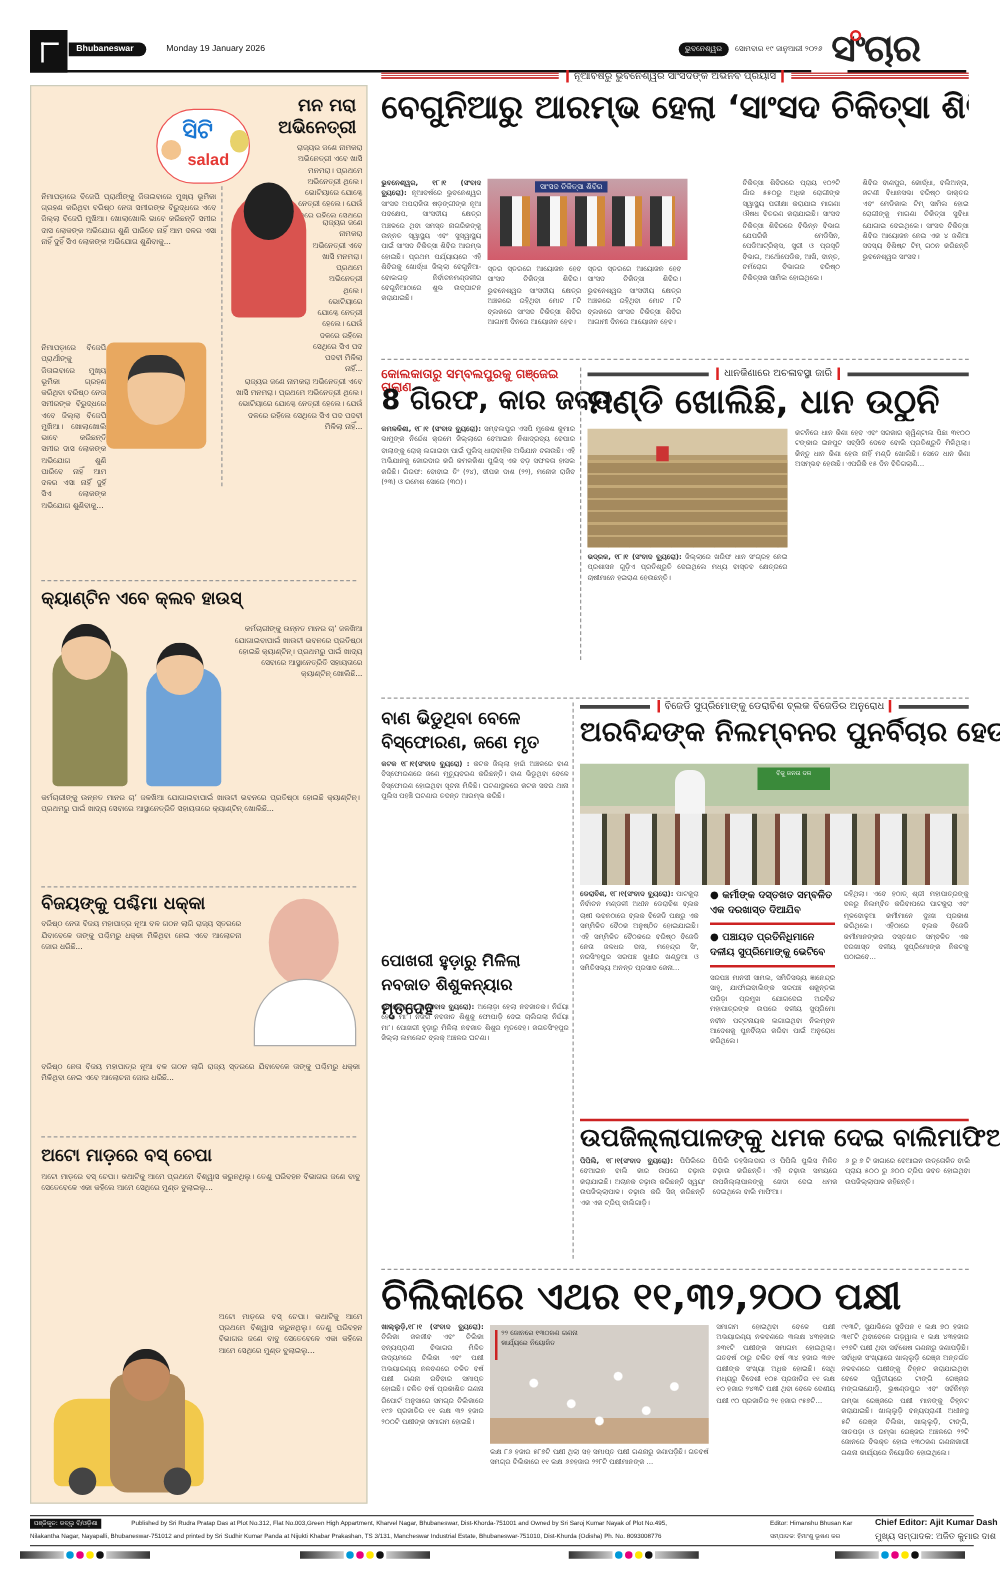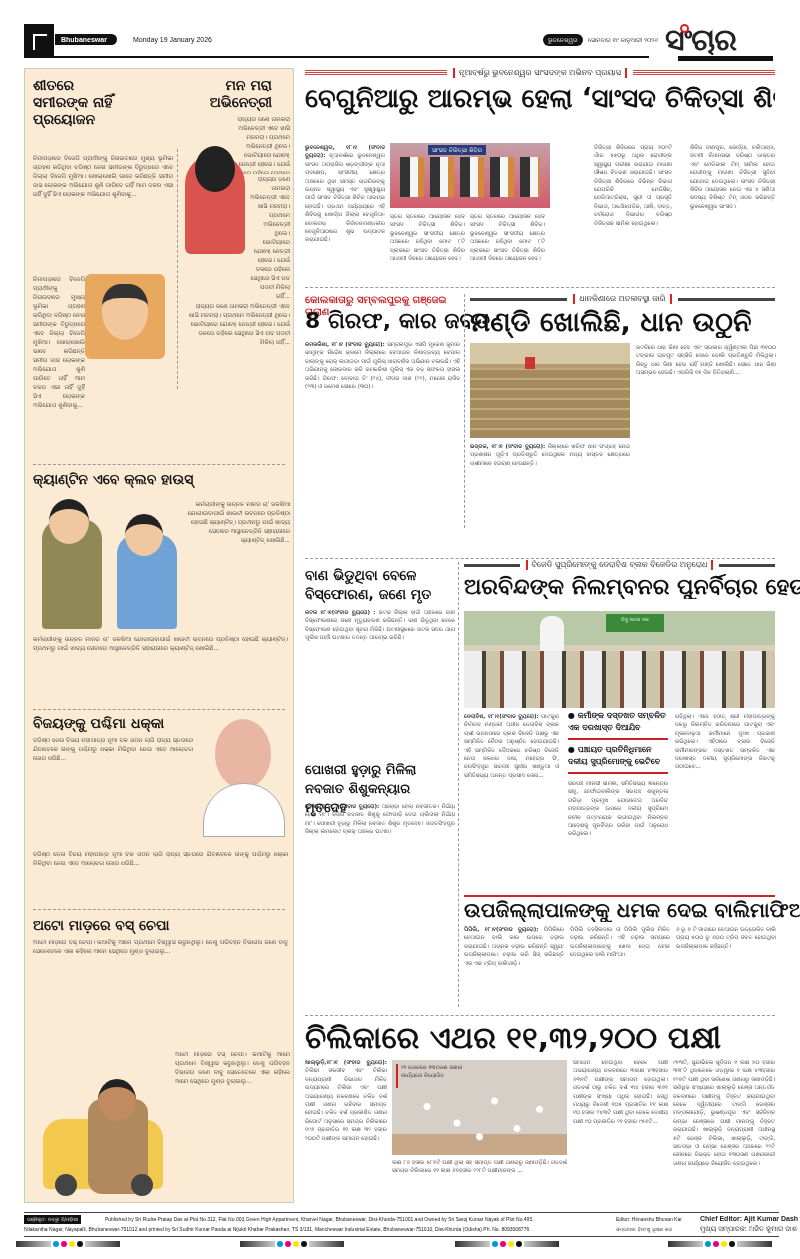--- a/index.html
+++ b/index.html
@@ -47,30 +47,35 @@
 <div class="abs date-en">Monday 19 January 2026</div>
 <div class="abs topline"></div>
 <div class="abs city-or">ଭୁବନେଶ୍ୱର</div>
 <div class="abs date-or">ସୋମବାର ୧୯ ଜାନୁଆରୀ ୨୦୨୬</div>
 <div class="abs logo">ସଂଚାର</div>
 <div class="abs logo-dot"></div>
 <div class="abs logo-sub"></div>
 
 <div class="abs lpanel">
 
-
-  <div class="abs lp-h" style="left:8px;top:8px;width:90px">ଶୀତରେ ସମୀରଙ୍କ ନାହିଁ ପ୍ରୟୋଜନ</div>
+  <div class="abs" style="left:100px;top:18px;width:75px;height:60px;background:#fff;border-radius:40px;border:1px solid #e55">
+    <div class="abs" style="left:20px;top:6px;font-size:18px;font-weight:bold;color:#1976d2">ସିଟି</div>
+    <div class="abs" style="left:24px;top:32px;font-size:13px;font-weight:bold;color:#e53935;font-family:'Liberation Sans',sans-serif">salad</div>
+    <div class="abs" style="left:3px;top:24px;width:16px;height:16px;border-radius:50%;background:#f3c48e"></div>
+    <div class="abs" style="left:58px;top:16px;width:15px;height:18px;border-radius:50%;background:#e8d26a"></div>
+  </div>
+
   <div class="abs txt" style="left:8px;top:84px;width:140px;height:118px">ନିମାପଡ଼ାରେ ବିଜେପି ପ୍ରାର୍ଥୀଙ୍କୁ ଜିତାଇବାରେ ମୁଖ୍ୟ ଭୂମିକା ଗ୍ରହଣ କରିଥିବା ବରିଷ୍ଠ ନେତା ସମୀରଙ୍କ ବିରୁଦ୍ଧରେ ଏବେ ଜିଲ୍ଲା ବିଜେପି ମୁଖିଆ। ଖୋଲାଖୋଲି ଭାବେ କରିଛନ୍ତି ସମୀର ଦାସ ଲୋକଙ୍କ ଅଭିଯୋଗ ଶୁଣି ପାରିବେ ନାହିଁ ଆମ ଦଳର ଏସା ନାହିଁ ଦୁହିଁ ସିଏ ଲୋକଙ୍କ ଅଭିଯୋଗ ଶୁଣିବାକୁ...</div>
   <div class="abs illus" style="left:60px;top:205px;width:80px;height:85px;background:#e8a860">
     <div style="margin:10px auto;width:46px;height:56px;background:#f1c79b;border-radius:40% 40% 50% 50%;border-top:14px solid #333"></div>
   </div>
   <div class="abs txt" style="left:8px;top:205px;width:52px;height:195px">ନିମାପଡ଼ାରେ ବିଜେପି ପ୍ରାର୍ଥୀଙ୍କୁ ଜିତାଇବାରେ ମୁଖ୍ୟ ଭୂମିକା ଗ୍ରହଣ କରିଥିବା ବରିଷ୍ଠ ନେତା ସମୀରଙ୍କ ବିରୁଦ୍ଧରେ ଏବେ ଜିଲ୍ଲା ବିଜେପି ମୁଖିଆ। ଖୋଲାଖୋଲି ଭାବେ କରିଛନ୍ତି ସମୀର ଦାସ ଲୋକଙ୍କ ଅଭିଯୋଗ ଶୁଣି ପାରିବେ ନାହିଁ ଆମ ଦଳର ଏସା ନାହିଁ ଦୁହିଁ ସିଏ ଲୋକଙ୍କ ଅଭିଯୋଗ ଶୁଣିବାକୁ...</div>
   <div class="abs" style="left:152px;top:80px;height:240px;border-left:1px dashed #999"></div>
 
-  <div class="abs lp-h" style="left:171px;top:8px;width:76px;text-align:right">ମନ ମରା ଅଭିନେତ୍ରୀ</div>
+  <div class="abs lp-h" style="left:184px;top:8px;width:76px;text-align:right">ମନ ମରା ଅଭିନେତ୍ରୀ</div>
   <div class="abs txt" style="left:205px;top:45px;width:60px;height:60px;text-align:right">ରାଜ୍ୟର ଜଣେ ନାମକରା ଅଭିନେତ୍ରୀ ଏବେ ଖାସି ମନମରା। ପ୍ରଥମେ ଅଭିନେତ୍ରୀ ଥିଲେ। ଭୋଟିୟାରେ ଯୋଗ୍ଦେ ନେତ୍ରୀ ହେଲେ। ଯେଉଁ ଦଳରେ ରହିଲେ ସେଥିରେ ସିଏ ପଦ ପଦବୀ ମିଳିଲା ନାହିଁ...</div>
   <div class="abs illus" style="left:160px;top:85px;width:60px;height:100px;background:#d9534f;border-radius:30px 30px 6px 6px">
     <div style="margin:-8px auto 0;width:40px;height:46px;background:#222;border-radius:50%"></div>
   </div>
   <div class="abs txt" style="left:225px;top:105px;width:40px;height:125px;text-align:right">ରାଜ୍ୟର ଜଣେ ନାମକରା ଅଭିନେତ୍ରୀ ଏବେ ଖାସି ମନମରା। ପ୍ରଥମେ ଅଭିନେତ୍ରୀ ଥିଲେ। ଭୋଟିୟାରେ ଯୋଗ୍ଦେ ନେତ୍ରୀ ହେଲେ। ଯେଉଁ ଦଳରେ ରହିଲେ ସେଥିରେ ସିଏ ପଦ ପଦବୀ ମିଳିଲା ନାହିଁ...</div>
   <div class="abs txt" style="left:160px;top:232px;width:105px;height:160px;text-align:right">ରାଜ୍ୟର ଜଣେ ନାମକରା ଅଭିନେତ୍ରୀ ଏବେ ଖାସି ମନମରା। ପ୍ରଥମେ ଅଭିନେତ୍ରୀ ଥିଲେ। ଭୋଟିୟାରେ ଯୋଗ୍ଦେ ନେତ୍ରୀ ହେଲେ। ଯେଉଁ ଦଳରେ ରହିଲେ ସେଥିରେ ସିଏ ପଦ ପଦବୀ ମିଳିଲା ନାହିଁ...</div>
   <div class="abs dash" style="left:8px;top:395px;width:252px"></div>
 
   <div class="abs lp-h" style="left:8px;top:402px;width:200px">କ୍ୟାଣ୍ଟିନ ଏବେ କ୍ଲବ ହାଉସ୍</div>
   <div class="abs illus" style="left:12px;top:430px;width:145px;height:135px">
@@ -97,21 +102,21 @@
   <div class="abs illus" style="left:8px;top:980px;width:140px;height:150px">
     <div class="abs" style="left:10px;top:70px;width:120px;height:70px;background:#f2c94c;border-radius:20px 20px 6px 6px"></div>
     <div class="abs" style="left:55px;top:50px;width:60px;height:95px;background:#b08a5c;border-radius:14px"></div>
     <div class="abs" style="left:65px;top:30px;width:38px;height:42px;background:#c28a60;border-radius:50%;border-top:8px solid #222"></div>
     <div class="abs" style="left:22px;top:125px;width:22px;height:22px;border-radius:50%;background:#444"></div>
     <div class="abs" style="left:98px;top:125px;width:22px;height:22px;border-radius:50%;background:#444"></div>
   </div>
   <div class="abs txt" style="left:150px;top:980px;width:115px;height:150px">ଅଟୋ ମାଡ଼ରେ ବସ୍ ଚେପା। କଥାଟିକୁ ଆମେ ପ୍ରଥମେ ବିଶ୍ୱାସ କରୁନଥିଲୁ। ତେଣୁ ପରିବହନ ବିଭାଗର ଜଣେ ବାବୁ ସେତେବେଳେ ଏକା କହିଲେ ଆମେ ସେଥିରେ ମୁଣ୍ଡ ବୁଲାଇଲୁ...</div>
 </div>
 
-<div class="abs" style="left:305px;top:68px;width:470px">
+<div class="abs" style="left:305px;top:56px;width:470px">
   <div class="kicker">
     <div class="bar"></div>
     <span class="lbl">ନୂଆବର୍ଷରୁ ଭୁବନେଶ୍ୱର ସାଂସଦଙ୍କ ଅଭିନବ ପ୍ରୟାସ</span>
     <div class="bar"></div>
   </div>
   <div class="headline" style="font-size:26px;line-height:36px;margin-top:2px">ବେଗୁନିଆରୁ ଆରମ୍ଭ ହେଲା ‘ସାଂସଦ ଚିକିତ୍ସା ଶିବିର’</div>
 </div>
 <div class="abs col" style="left:305px;top:143px;width:80px;height:140px"><b>ଭୁବନେଶ୍ୱର, ୧୮।୧ (ସଂବାଦ ବ୍ୟୁରୋ):</b> <span>ନୂଆବର୍ଷରେ ଭୁବନେଶ୍ୱର ସାଂସଦ ଅପରାଜିତା ଷଡ଼ଙ୍ଗୀଙ୍କ ନୂଆ ପଦକ୍ଷେପ, ସାଂସଦୀୟ କ୍ଷେତ୍ର ଅଞ୍ଚଳରେ ଥିବା ସମସ୍ତ ନାଗରିକଙ୍କୁ ଉନ୍ନତ ସ୍ୱାସ୍ଥ୍ୟ ଏବଂ ସୁସ୍ୱାସ୍ଥ୍ୟ ପାଇଁ ସାଂସଦ ଚିକିତ୍ସା ଶିବିର ଆରମ୍ଭ ହୋଇଛି। ପ୍ରଥମ ପର୍ଯ୍ୟାୟରେ ଏହି ଶିବିରକୁ ଖୋର୍ଦ୍ଧା ଜିଲ୍ଲା ବେଗୁନିଆ-ବୋଲଗଡ଼ ନିର୍ବାଚନମଣ୍ଡଳୀର ବେଗୁନିଆଠାରେ ଶୁଭ ଉଦ୍‌ଘାଟନ କରାଯାଇଛି।</span></div>
 <div class="abs photo" style="left:390px;top:143px;width:160px;height:65px;background:linear-gradient(#c6a0a8,#d25c6b)">
   <div class="abs" style="left:38px;top:2px;font-size:6px;color:#fff;background:#2a3b7a;padding:1px 4px">ସାଂସଦ ଚିକିତ୍ସା ଶିବିର</div>

